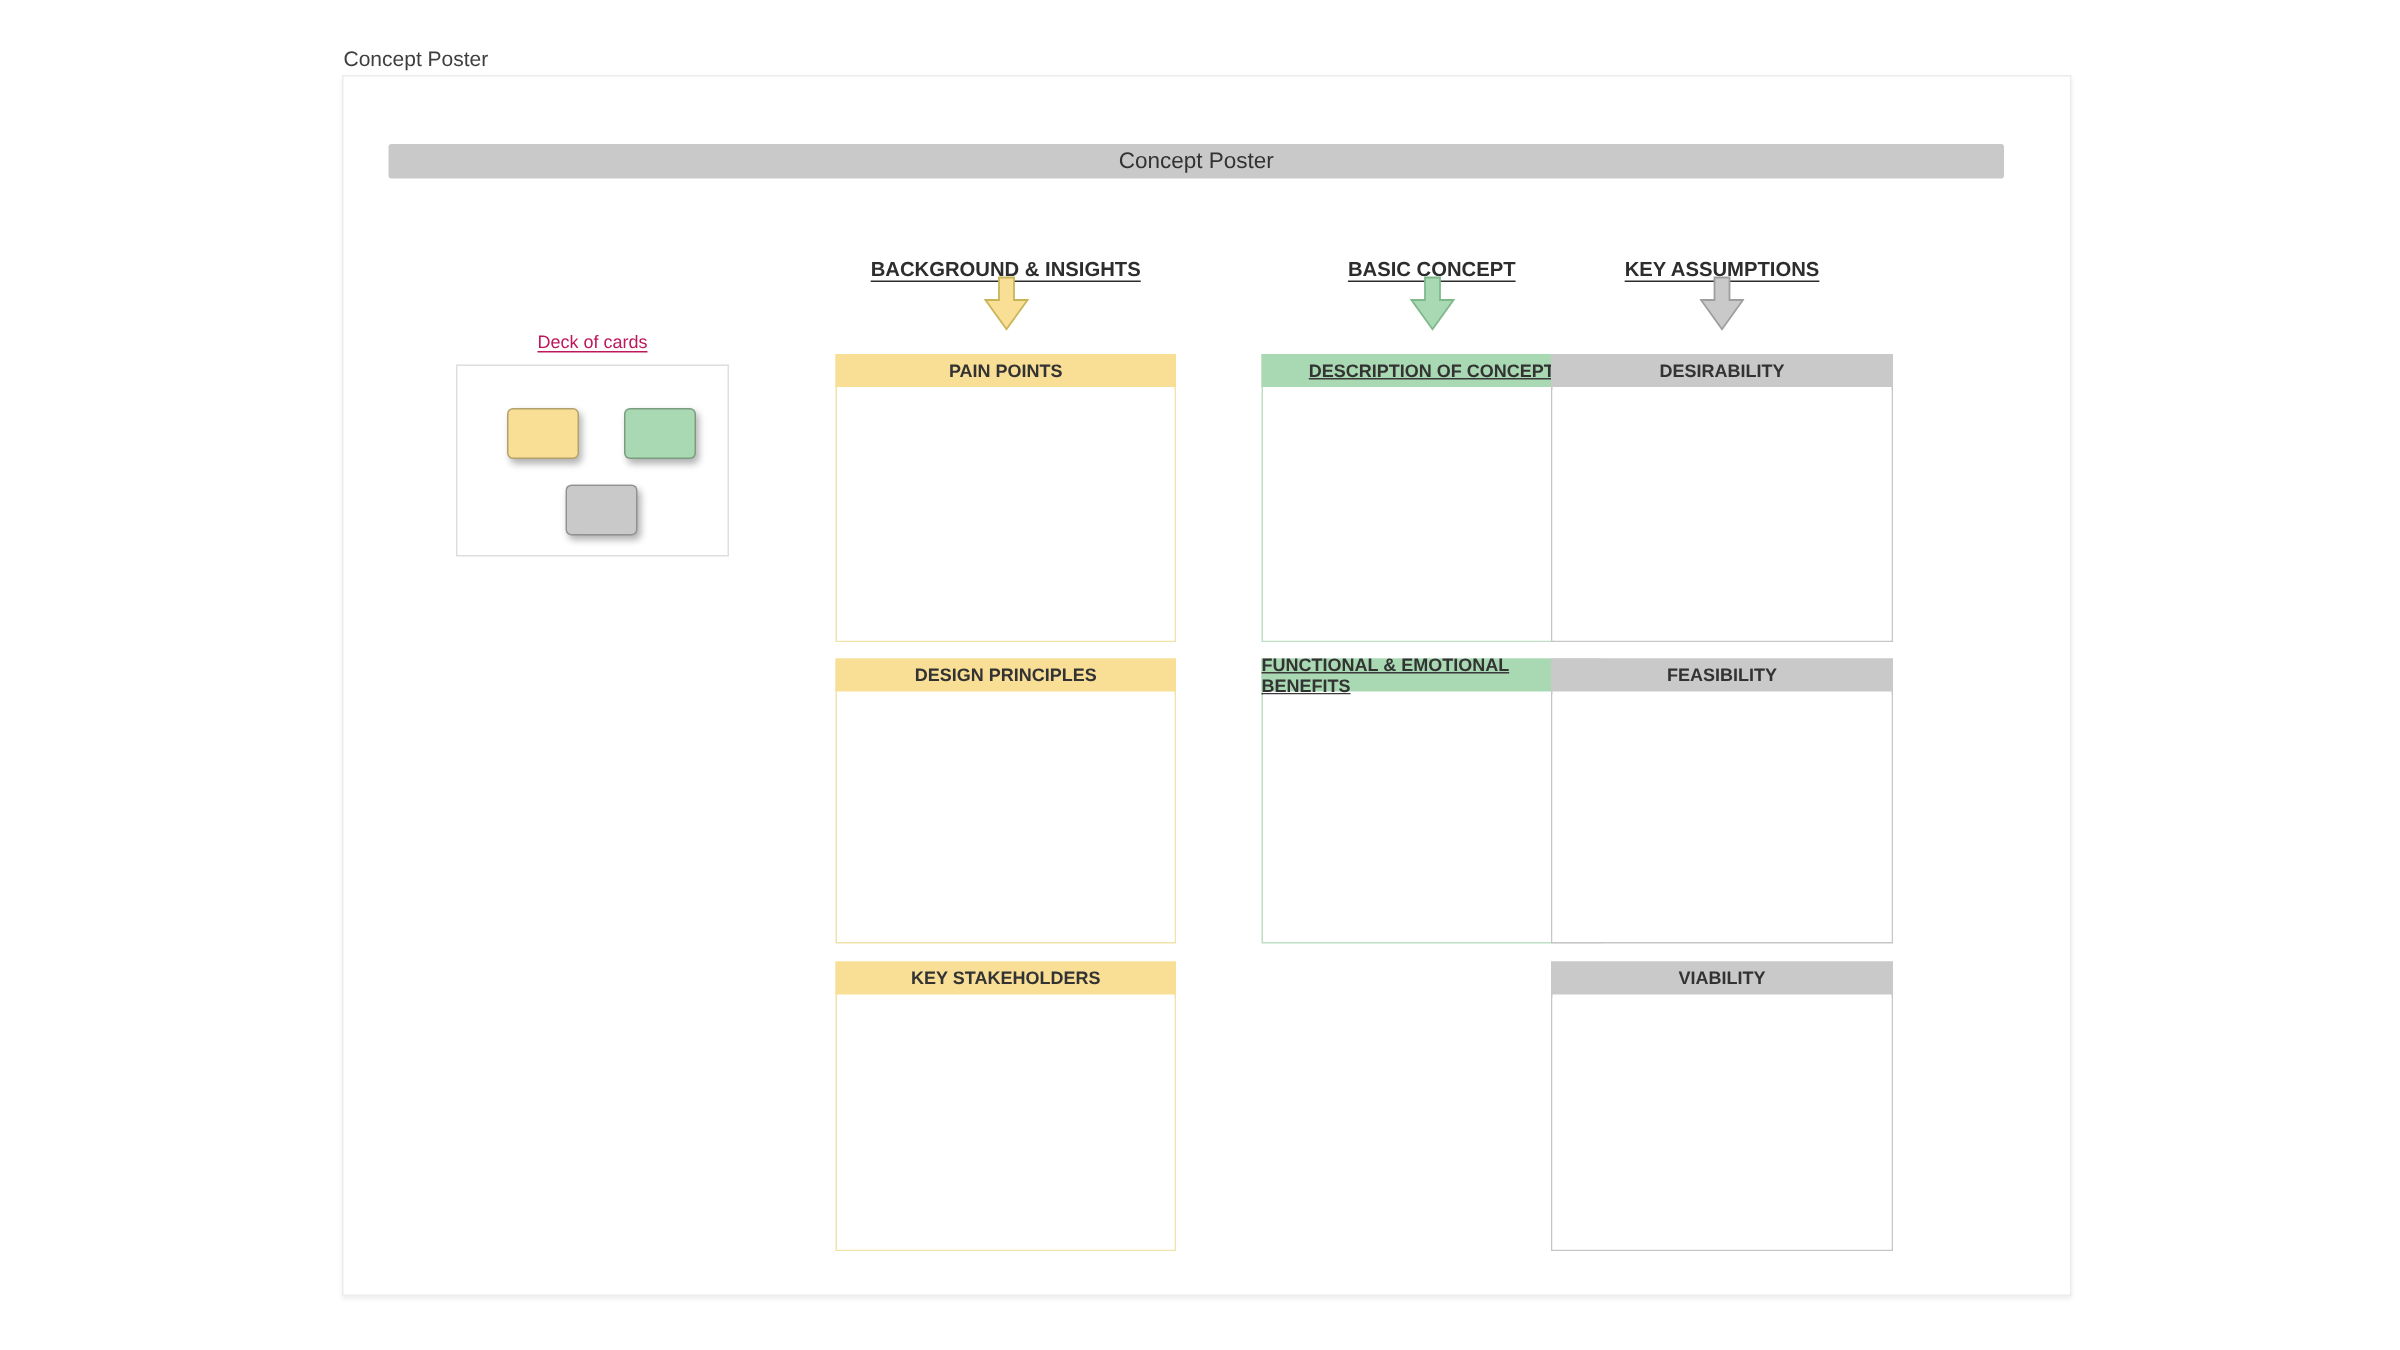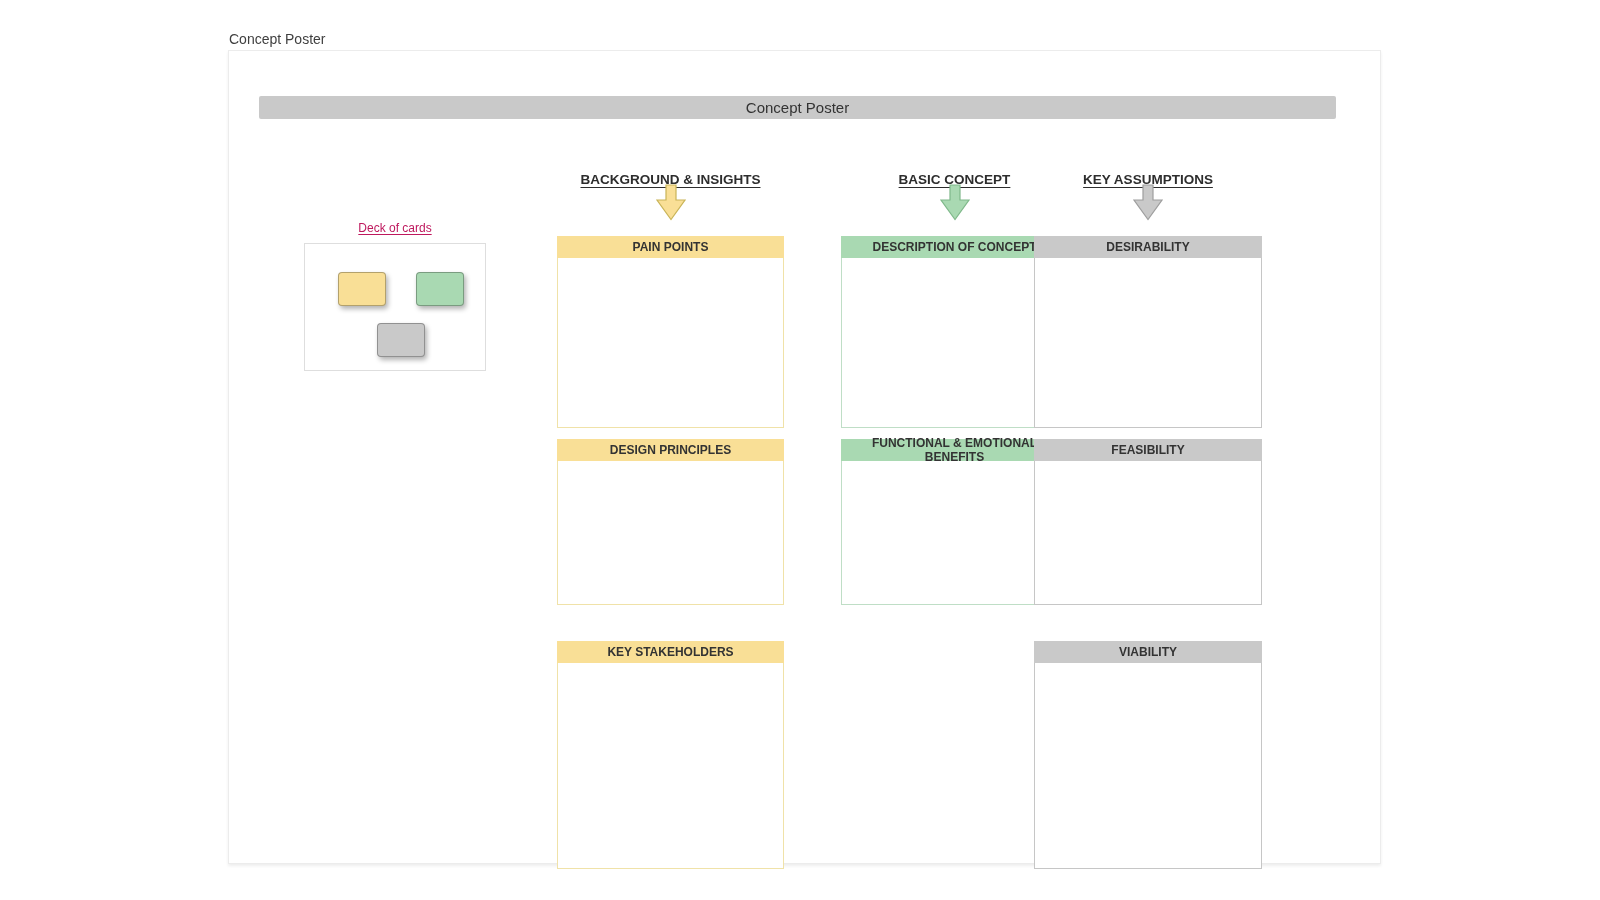--- a/index.html
+++ b/index.html
@@ -28,28 +28,28 @@
 
   .arrow { position:absolute; top:133px; left:50%; transform:translateX(-50%);
     width:30px; height:37px; }
   .arrow svg { display:block; width:100%; height:100%; }
   .col-yellow .arrow path { fill:var(--yellow-fill,#f9df96); stroke:var(--yellow-border,#c9b458); }
   .col-green  .arrow path { fill:var(--green-fill,#a9d9b2);  stroke:var(--green-border,#7fb88a); }
   .col-gray   .arrow path { fill:var(--gray-fill,#c9c9c9);   stroke:var(--gray-border,#9e9e9e); }
 
   .card { position:absolute; left:0; width:100%; background:#fff; }
   .row-0 { top:185px; height:192px; }
-  .row-1 { top:388px; height:166px; }
-  .row-2 { top:590px; height:228px; }
+  .row-1 { top:388px; height:190px; }
+  .row-2 { top:590px; height:193px; }
   .col-yellow .card { border:1px solid var(--yellow-body-border,#f0e2a8); }
-  .col-green  .card { border:1px solid var(--green-body-border,#bfdec6); }
+  .col-green  .card { border:1px solid var(--green-body-border,#bfdec6);text-decoration:underline; }
   .col-gray   .card { border:1px solid var(--gray-body-border,#c6c6c6); }
 
   .card-header { height:22px; display:flex; align-items:center; justify-content:center;
-    font-size:12px; font-weight:bold; color:#333; margin:-1px;text-align:center; }
+    font-size:12px; font-weight:bold; color:#333; margin:-1px; }
   .col-yellow .card-header { background:var(--yellow-fill,#f9df96); }
   .col-green  .card-header { background:var(--green-fill,#a9d9b2); }
   .col-gray   .card-header { background:var(--gray-fill,#c9c9c9); }
   .card-body { position:absolute; left:0; right:0; top:23px; bottom:0; background:#fff; }
 
   .deck-label { position:absolute; left:75px; top:170px; width:182px; text-align:center;
     font-size:12px; color:#be185d; text-decoration:underline; text-underline-offset:2px; }
   .deck-box { position:absolute; left:75px; top:192px; width:182px; height:128px;
     background:#fff; border:1px solid #dedede; }
   .deck-card { position:absolute; width:48px; height:34px; border-radius:4px;

